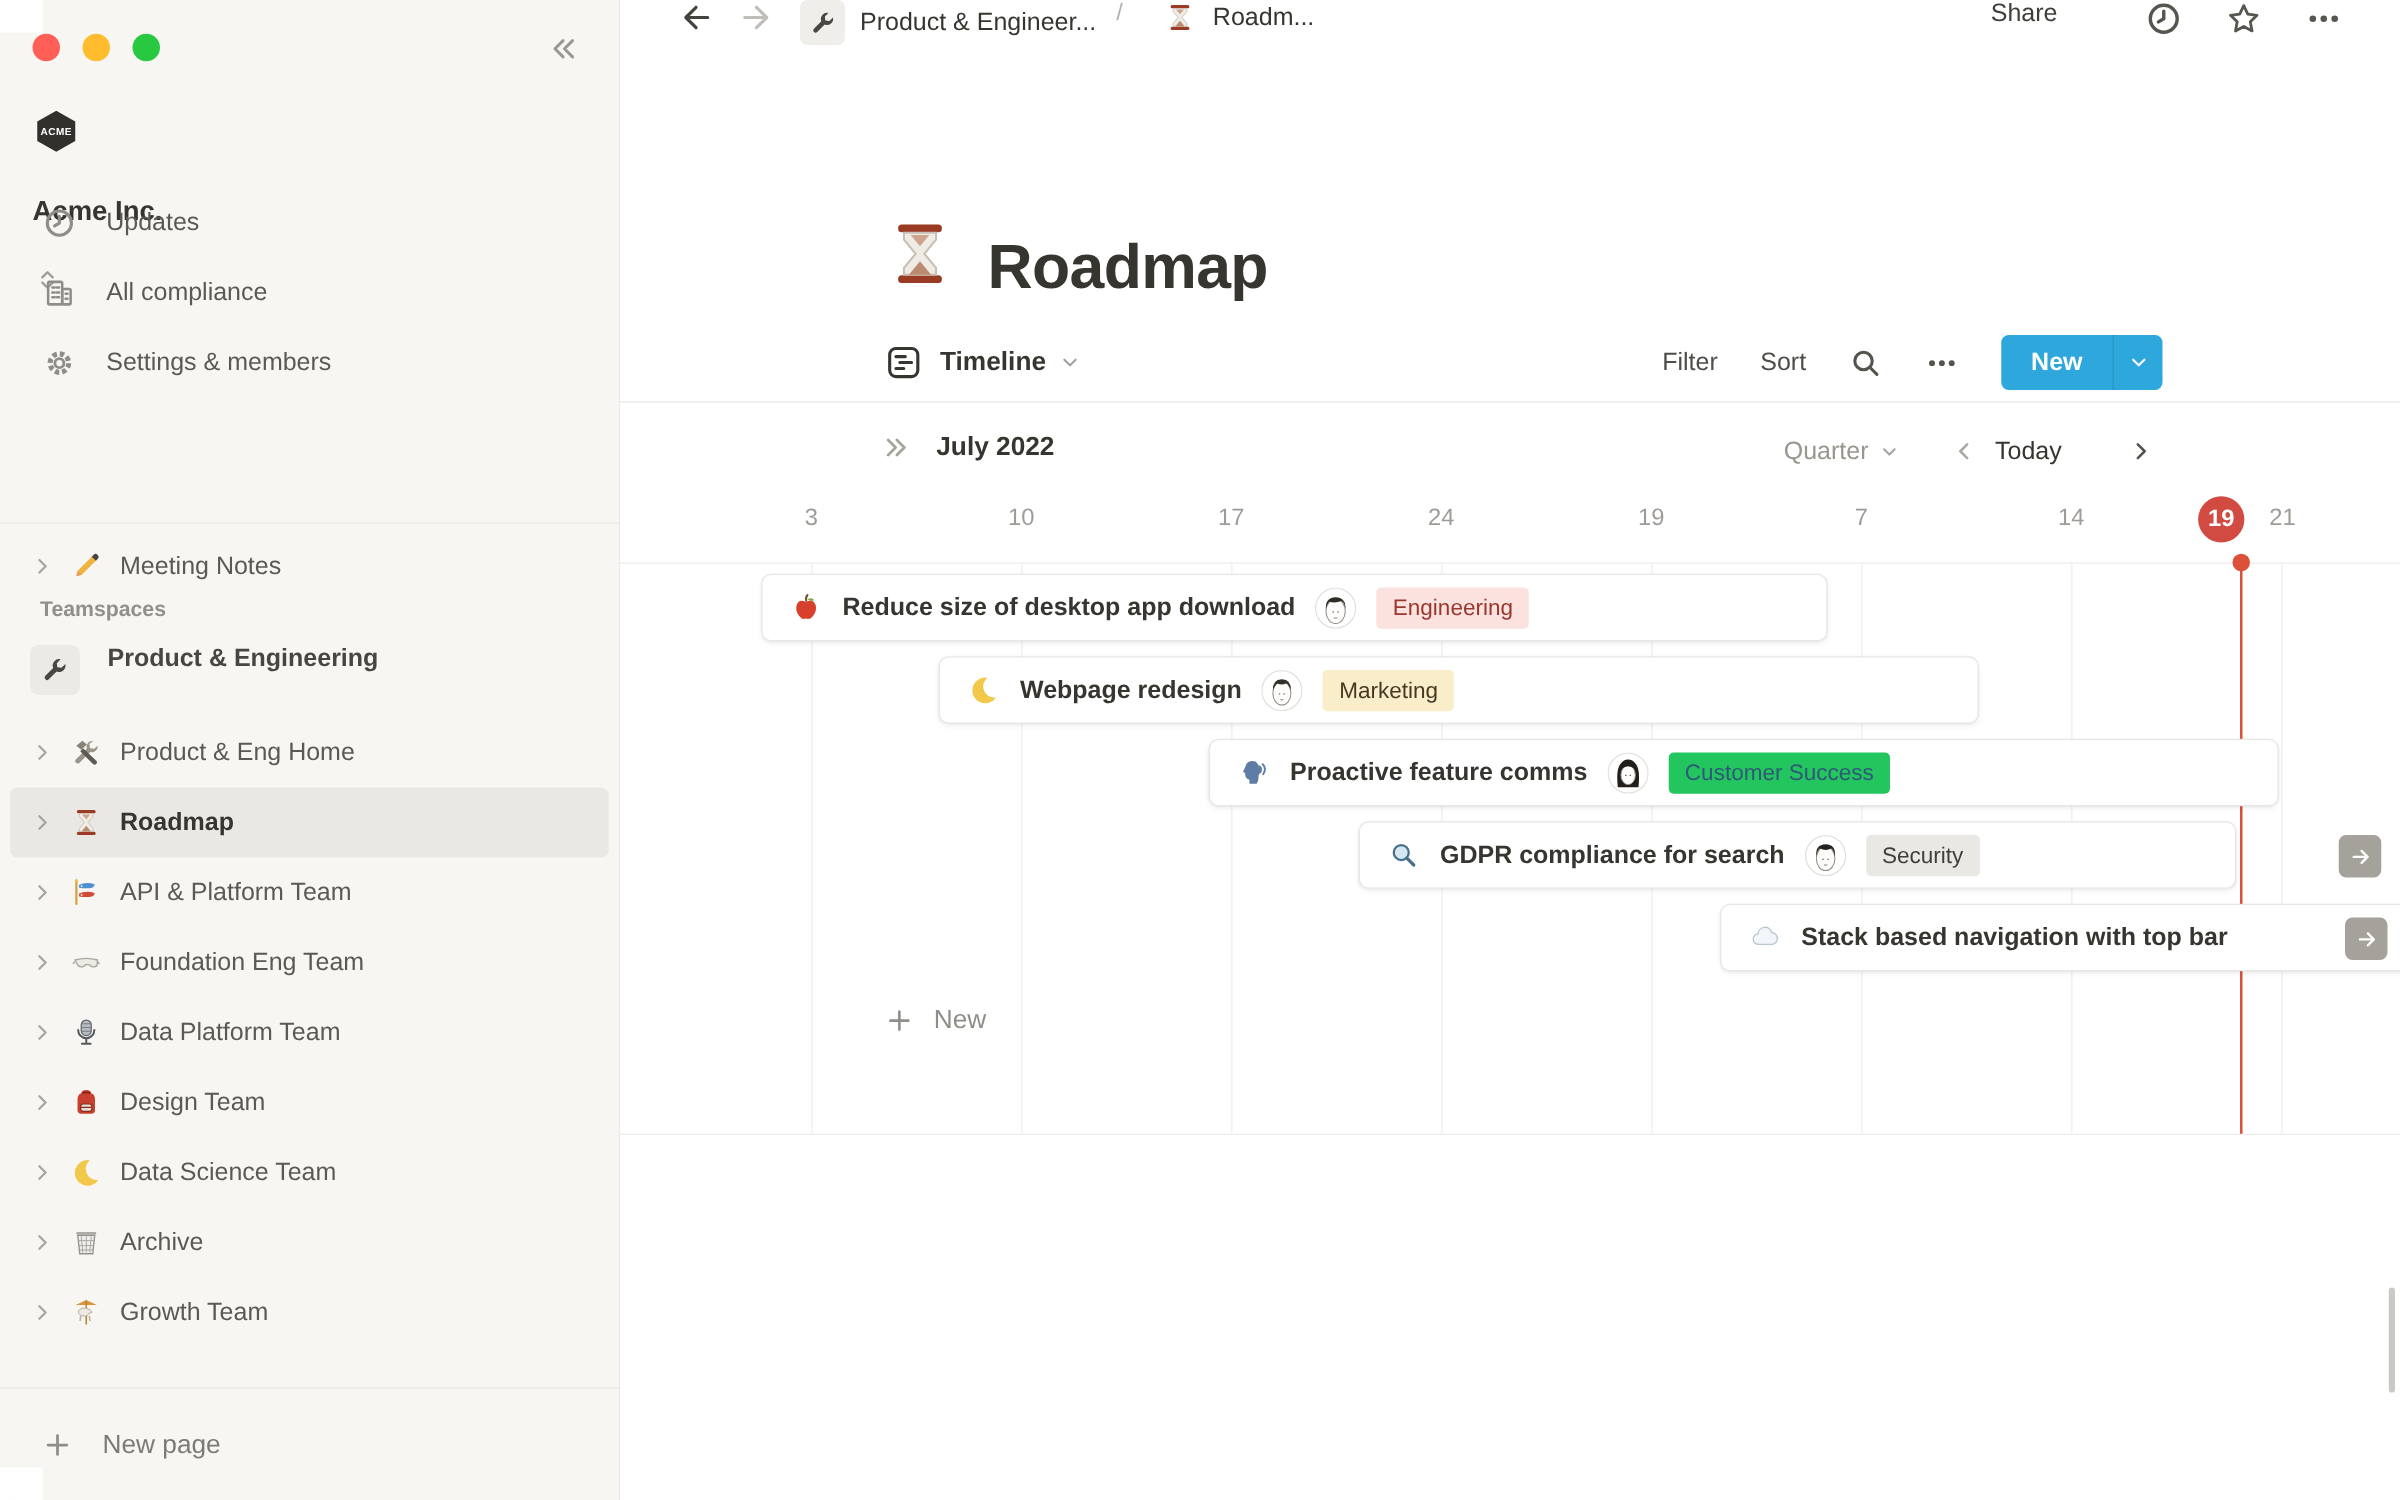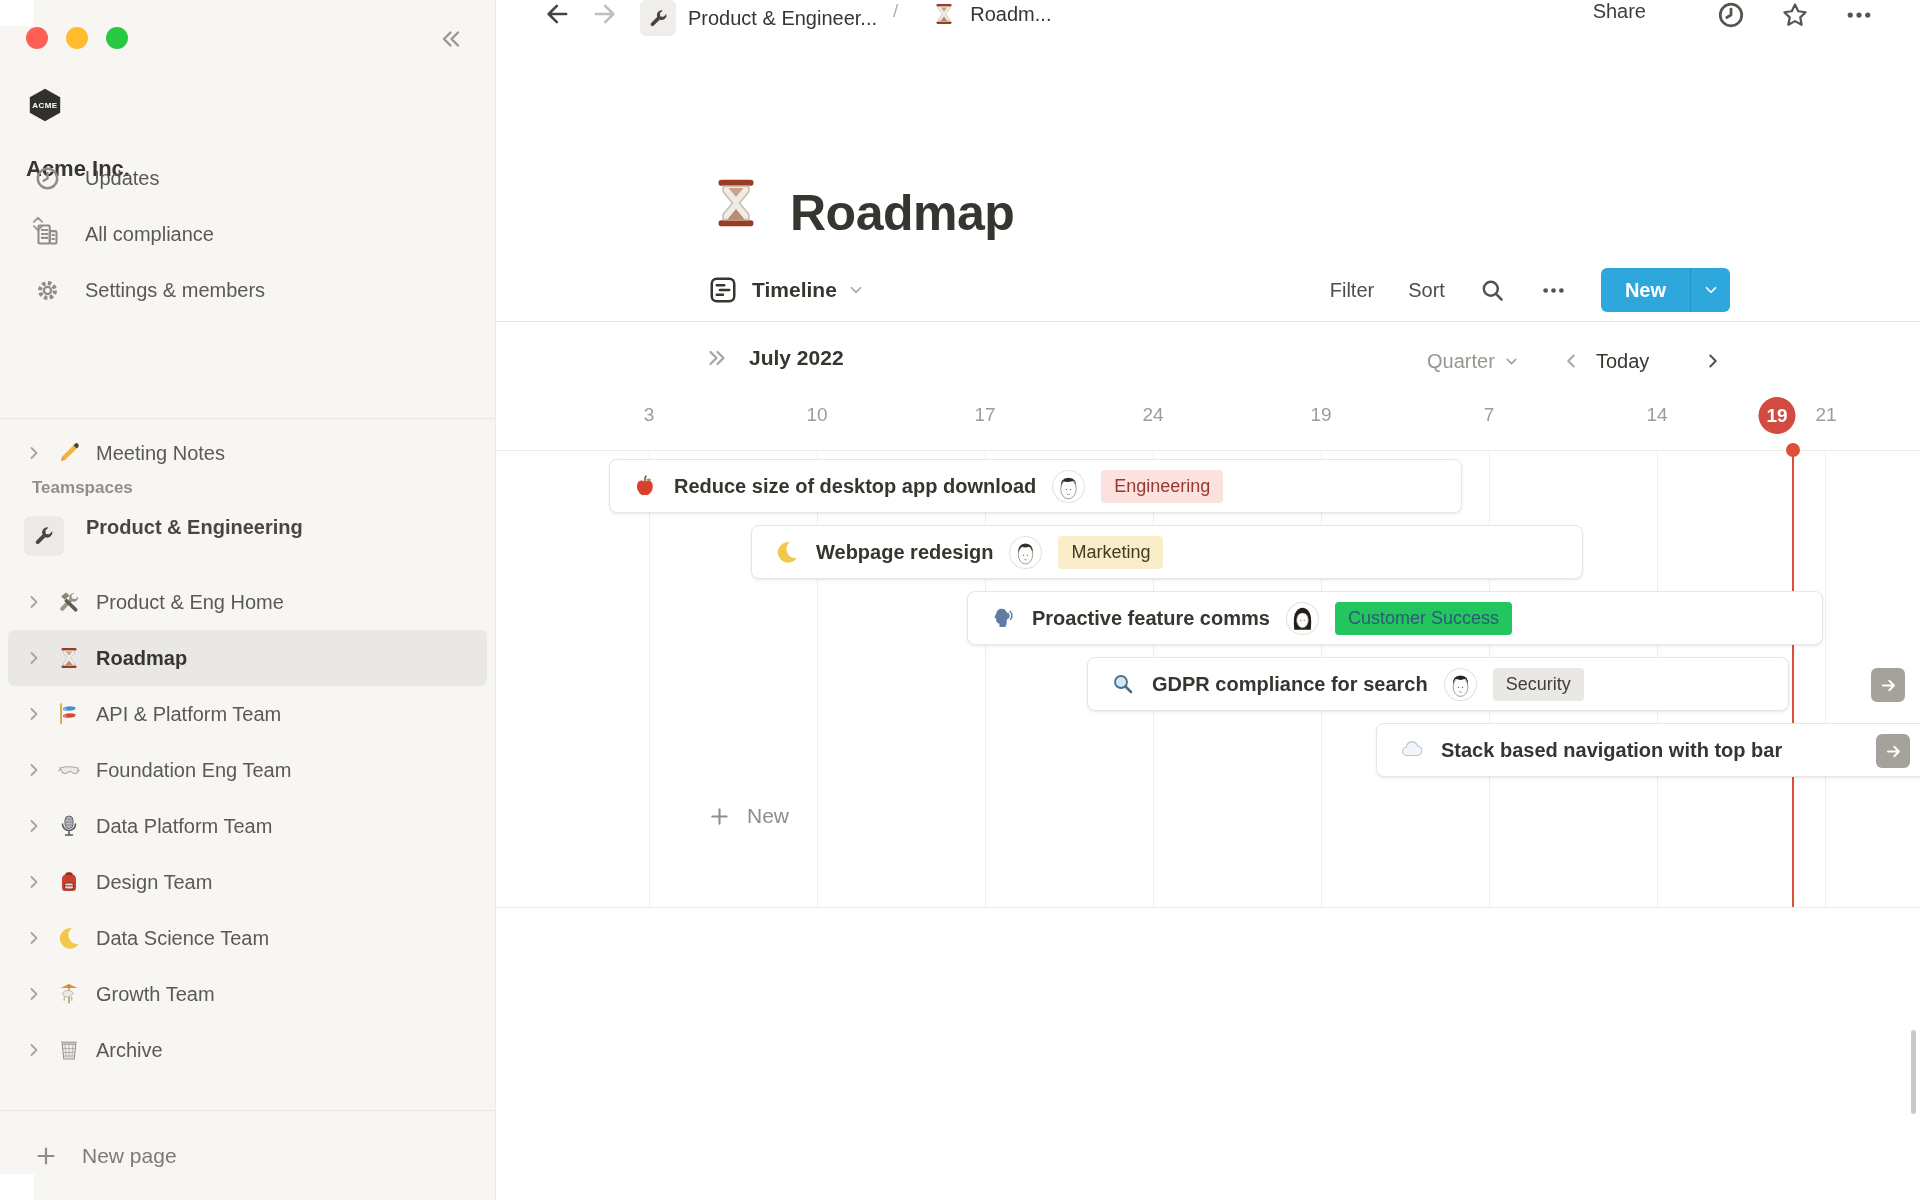--- a/index.html
+++ b/index.html
@@ -305,42 +305,42 @@
           <span class="s-label">Data Science Team</span>
         </div>
         <div class="c-row">
           <span class="ic chev">
             <svg viewBox="0 0 24 24" fill="none" stroke="currentColor" stroke-width="2.2" stroke-linecap="round" stroke-linejoin="round">
               <path d="M9 6 L15 12 L9 18"></path>
             </svg>
           </span>
           <span class="emoji" style="margin-right: 14px;">
             <svg viewBox="0 0 24 24">
+              <rect x="4" y="3.6" width="16" height="2" rx="1" fill="#AEABA4"></rect>
+              <path d="M5.2 6.2 h13.6 L17.2 21 H6.8z" fill="#F0EFED" stroke="#96938C" stroke-width="1.1"></path>
+              <path d="M8 7 l1.2 13 M12 7 v13 M16 7 l-1.2 13 M5.8 10.5 h12.4 M6.2 14.5 h11.6 M6.6 18 h10.8" stroke="#AAA79F" stroke-width="0.8"></path>
+            </svg>
+          </span>
+          <span class="s-label">Archive</span>
+        </div>
+        <div class="c-row">
+          <span class="ic chev">
+            <svg viewBox="0 0 24 24" fill="none" stroke="currentColor" stroke-width="2.2" stroke-linecap="round" stroke-linejoin="round">
+              <path d="M9 6 L15 12 L9 18"></path>
+            </svg>
+          </span>
+          <span class="emoji" style="margin-right: 14px;">
+            <svg viewBox="0 0 24 24">
               <path d="M3.5 6 L12 2 L20.5 6z" fill="#D8953F"></path>
               <path d="M12 2.5 V21.5" stroke="#B8872F" stroke-width="1.3"></path>
               <path d="M5.8 10.5 q2.4 -3 6.4 -2 q3.6 0.9 4.4 3.4 l-2.3 0.7 q-0.9 2.4 -3.6 2.4 q-3.4 0 -4.9 -2.3z" fill="#EDEAE4" stroke="#B5AEA3" stroke-width="0.8"></path>
               <path d="M7.5 14.8 l-0.4 4 M14.5 14.6 l0.4 4.2" stroke="#B5AEA3" stroke-width="1.2"></path>
             </svg>
           </span>
           <span class="s-label">Growth Team</span>
-        </div>
-        <div class="c-row">
-          <span class="ic chev">
-            <svg viewBox="0 0 24 24" fill="none" stroke="currentColor" stroke-width="2.2" stroke-linecap="round" stroke-linejoin="round">
-              <path d="M9 6 L15 12 L9 18"></path>
-            </svg>
-          </span>
-          <span class="emoji" style="margin-right: 14px;">
-            <svg viewBox="0 0 24 24">
-              <rect x="4" y="3.6" width="16" height="2" rx="1" fill="#AEABA4"></rect>
-              <path d="M5.2 6.2 h13.6 L17.2 21 H6.8z" fill="#F0EFED" stroke="#96938C" stroke-width="1.1"></path>
-              <path d="M8 7 l1.2 13 M12 7 v13 M16 7 l-1.2 13 M5.8 10.5 h12.4 M6.2 14.5 h11.6 M6.6 18 h10.8" stroke="#AAA79F" stroke-width="0.8"></path>
-            </svg>
-          </span>
-          <span class="s-label">Archive</span>
         </div>
       </div>
     <div class="newpage">
       <span class="ic">
           <svg viewBox="0 0 24 24" fill="none" stroke="currentColor" stroke-width="2.2" stroke-linecap="round" stroke-linejoin="round">
             <path d="M12 4.5 V19.5 M4.5 12 H19.5"></path>
           </svg>
         </span>
       <span class="lbl">New page</span>
     </div>

